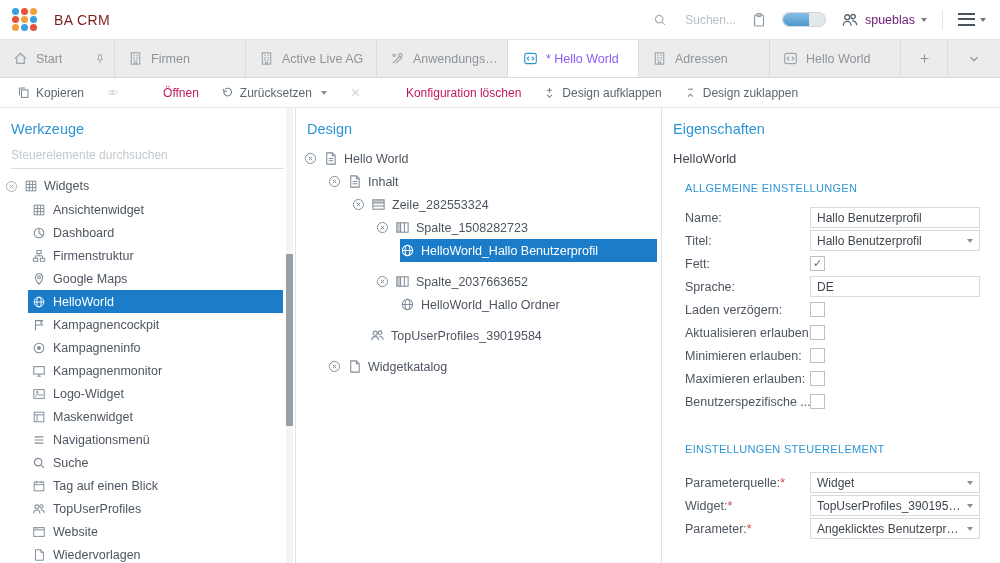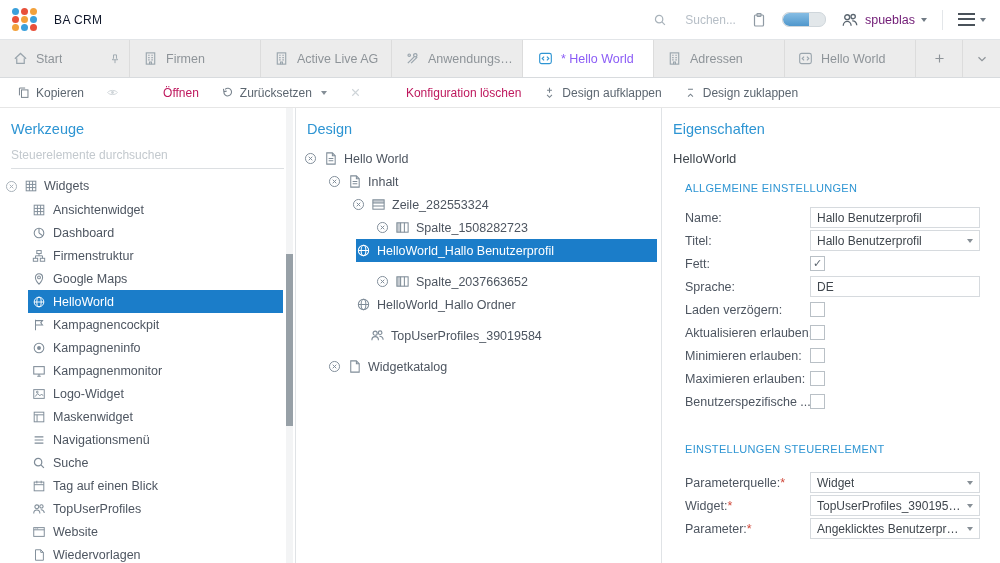--- a/index.html
+++ b/index.html
@@ -14,21 +14,21 @@
   
   .topbar{height:40px;display:flex;align-items:center;border-bottom:1px solid #e2e5e8;
     box-sizing:border-box;padding:0 14px 0 10px;background:#fff;}
   .logo{display:grid;grid-template-columns:repeat(3,8px);grid-gap:1px;margin-left:2px;}
   .logo i{width:7px;height:7px;border-radius:50%;display:block;}
   .logo i:nth-child(1){background:#3aa0db}.logo i:nth-child(2){background:#e8503a}
   .logo i:nth-child(3){background:#f2a13b}.logo i:nth-child(4){background:#e8503a}
   .logo i:nth-child(5){background:#f2a13b}.logo i:nth-child(6){background:#3aa0db}
   .logo i:nth-child(7){background:#f2a13b}.logo i:nth-child(8){background:#3aa0db}
   .logo i:nth-child(9){background:#e8503a}
-  .app-title{margin-left:16px;font-size:12px;color:#0f172a;letter-spacing:.4px;}
+  .app-title{margin-left:16px;font-size:14px;color:#7f1d1d;letter-spacing:.4px;}
   .topbar-right{margin-left:auto;display:flex;align-items:center;gap:15px;}
   .search-hint{display:flex;align-items:center;gap:18px;color:#b6bec6;font-size:12px;}
   .search-hint .ic{color:#a8b2ba;}
   .clip{color:#8f9aa4;}
   .quota{width:42px;height:13px;border-radius:7px;background:#e2e7ea;border:1px solid #cfd6db;
     position:relative;overflow:hidden;}
   .quota b{position:absolute;left:0;top:0;bottom:0;width:62%;
     background:linear-gradient(#86bde4,#4f97cc);border-radius:7px 0 0 7px;}
   .user-box{display:flex;align-items:center;gap:6px;color:#701a75;font-size:12.5px;}
   .user-box .ic{color:#5b6670;}
@@ -37,21 +37,21 @@
   .burger-box{display:flex;align-items:center;gap:5px;color:#4a525a;}
   .burger{width:17px;height:13px;background:repeating-linear-gradient(#4a525a 0 2px,transparent 2px 5.5px);}
   .burger-box .caret{color:#707a84;}
 
   
   .tabbar{height:38px;background:#ececec;display:flex;border-bottom:1px solid #d8dbde;box-sizing:border-box;}
   .tab{width:131px;box-sizing:border-box;border-right:1px solid #dcdcdc;display:flex;align-items:center;
     gap:8px;padding:0 8px 0 13px;font-size:12.5px;color:#8e9499;white-space:nowrap;overflow:hidden;}
   .tab .ic{color:#9aa5ad;}
   .tab .tab-label{overflow:hidden;text-overflow:ellipsis;}
-  .tab.start{width:130px;}
+  .tab.start{width:115px;}
   .tab .pin{margin-left:auto;color:#9aa5ad;}
   .tab.active{background:#fff;color:#8b5cf6;padding-left:15px;}
   .tab.active .ic{color:#2e95d3;}
   .tab-new{width:46px;display:flex;align-items:center;justify-content:center;
     border-right:1px solid #dcdcdc;color:#8e9499;}
   .tab-overflow{flex:1;display:flex;align-items:center;justify-content:center;color:#8e9499;}
 
   
   .toolbar{height:30px;display:flex;align-items:center;padding-left:6px;background:#fff;
     border-bottom:1px solid #e6e6e6;box-sizing:border-box;}
@@ -85,21 +85,21 @@
   .vscroll{position:absolute;right:2px;top:0;bottom:0;width:7px;background:#f3f4f5;}
   .vscroll .thumb{position:absolute;left:0;right:0;top:32%;height:38%;background:#97a0a7;}
 
   
   .design-tree{margin-top:10px;}
   .dnode{display:flex;align-items:center;height:23px;font-size:12.5px;color:#4d5560;margin-right:4px;}
   .dnode .toggle{width:13px;height:13px;color:#a7b0b8;margin-right:5px;flex:none;}
   .dnode .spacer{width:18px;flex:none;}
   .dnode .ic{color:#7f8c98;margin-right:6px;}
   .dnode .dlabel{white-space:nowrap;}
-  .lv0{margin-left:8px}.lv1{margin-left:32px}.lv2{margin-left:56px}.lv3{margin-left:80px}.lv4{margin-left:60px}
+  .lv0{margin-left:8px}.lv1{margin-left:32px}.lv2{margin-left:56px}.lv3{margin-left:80px}.lv4{margin-left:104px}
   .dnode.gap{margin-top:8px;}
   .dnode.selected{background:#1b7dc9;color:#fff;}
   .dnode.selected .ic{color:#fff;}
 
   
   .obj-name{margin:14px 0 0 11px;font-size:13px;color:#3f464d;}
   .sec-head{margin:16px 0 12px 23px;font-size:11px;color:#2e95d3;letter-spacing:.3px;}
   .sec-head.second{margin:30px 0 16px 23px;}
   .prow{display:flex;align-items:center;height:23px;padding-left:23px;font-size:12.5px;color:#4d5560;}
   .plabel{width:125px;flex:none;white-space:nowrap;overflow:hidden;}

